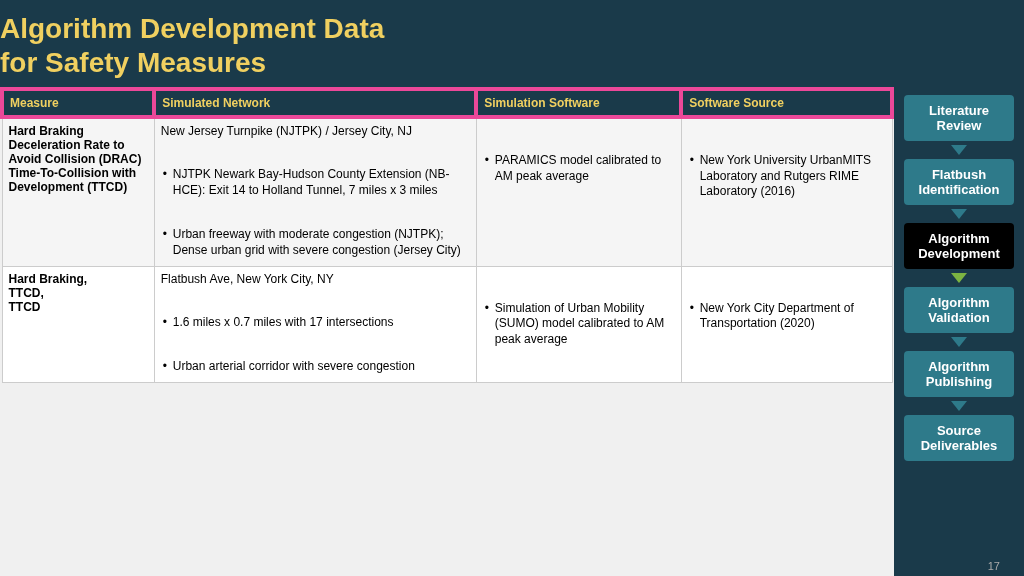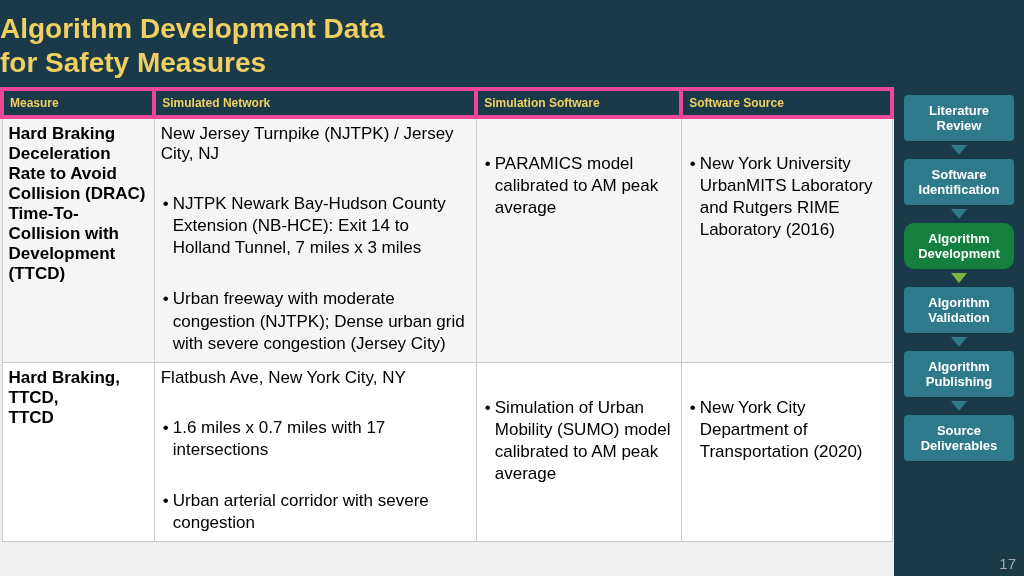--- a/index.html
+++ b/index.html
@@ -52,21 +52,21 @@
       padding: 5px 6px;
       text-align: left;
       border: 4px solid #ec4899;
     }
 
     tbody tr td {
       background: #ffffff;
       vertical-align: top;
       padding: 5px 6px;
       border: 1px solid #cccccc;
-      font-size: 17px;
+      font-size: 12px;
       color: #000;
     }
 
     tbody tr:nth-child(odd) td {
       background: #f5f5f5;
     }
 
     .measure-col {
       width: 130px;
       font-weight: bold;
@@ -123,43 +123,42 @@
       font-weight: bold;
       color: #ffffff;
       position: relative;
     }
 
     .sidebar-item.teal {
       background: #2e7a8a;
     }
 
     .sidebar-item.green {
-      background: #15803d;
-      border-radius: 10px;
+      background: #000000;
     }
 
     .sidebar-arrow {
       width: 0;
       height: 0;
       border-left: 8px solid transparent;
       border-right: 8px solid transparent;
       border-top: 10px solid #2e7a8a;
       margin: 0 auto;
     }
 
     .sidebar-arrow.green-arrow {
       border-top-color: #7cb342;
     }
 
     .page-number {
       position: absolute;
       bottom: 4px;
-      right: 8px;
+      right: 24px;
       color: #aaa;
-      font-size: 15px;
+      font-size: 11px;
     }
   </style>
 </head>
 <body>
 
 <div class="header">
   <h1>
     <span>Algorithm Development Data</span><br>
     <span>for Safety Measures</span>
   </h1>
@@ -230,21 +229,21 @@
       </tbody>
     </table>
   </div>
 
   <div class="sidebar">
     <div class="sidebar-item teal">
       Literature Review
     </div>
     <div class="sidebar-arrow"></div>
     <div class="sidebar-item teal">
-      Software Identification
+      Flatbush Identification
     </div>
     <div class="sidebar-arrow"></div>
     <div class="sidebar-item green">
       Algorithm Development
     </div>
     <div class="sidebar-arrow green-arrow"></div>
     <div class="sidebar-item teal">
       Algorithm Validation
     </div>
     <div class="sidebar-arrow"></div>

